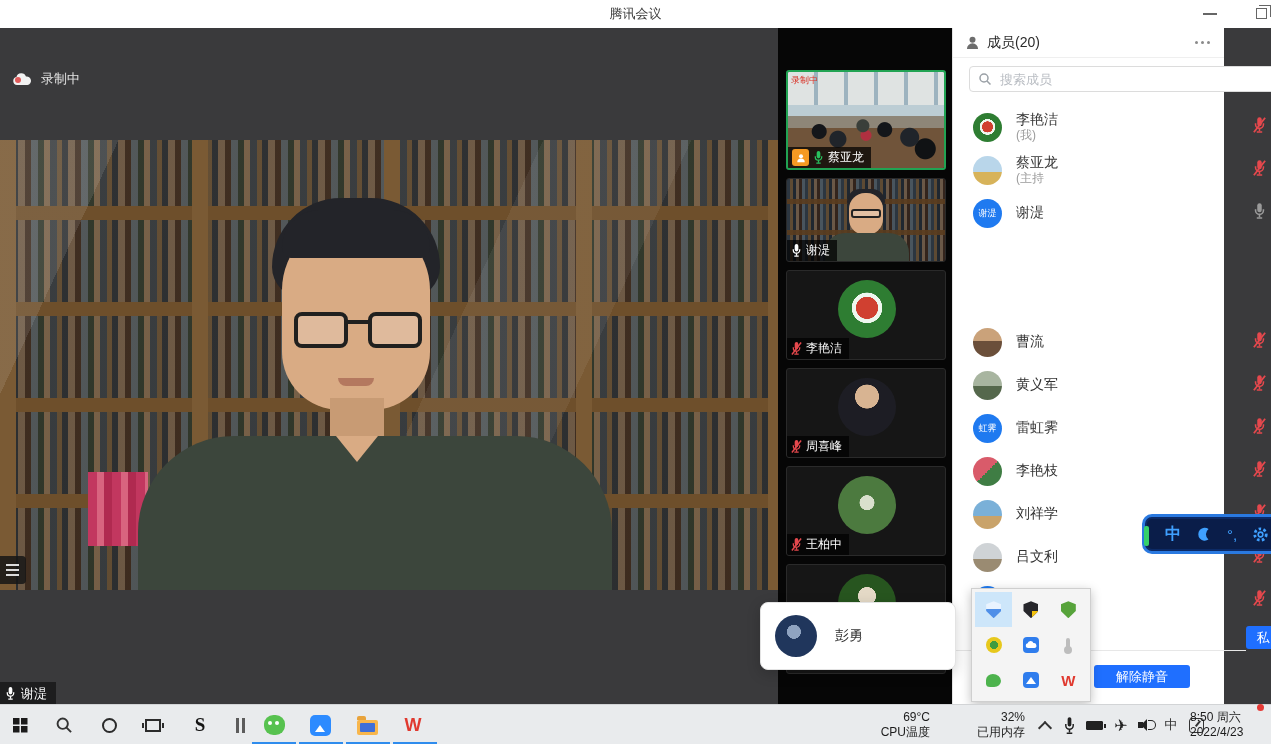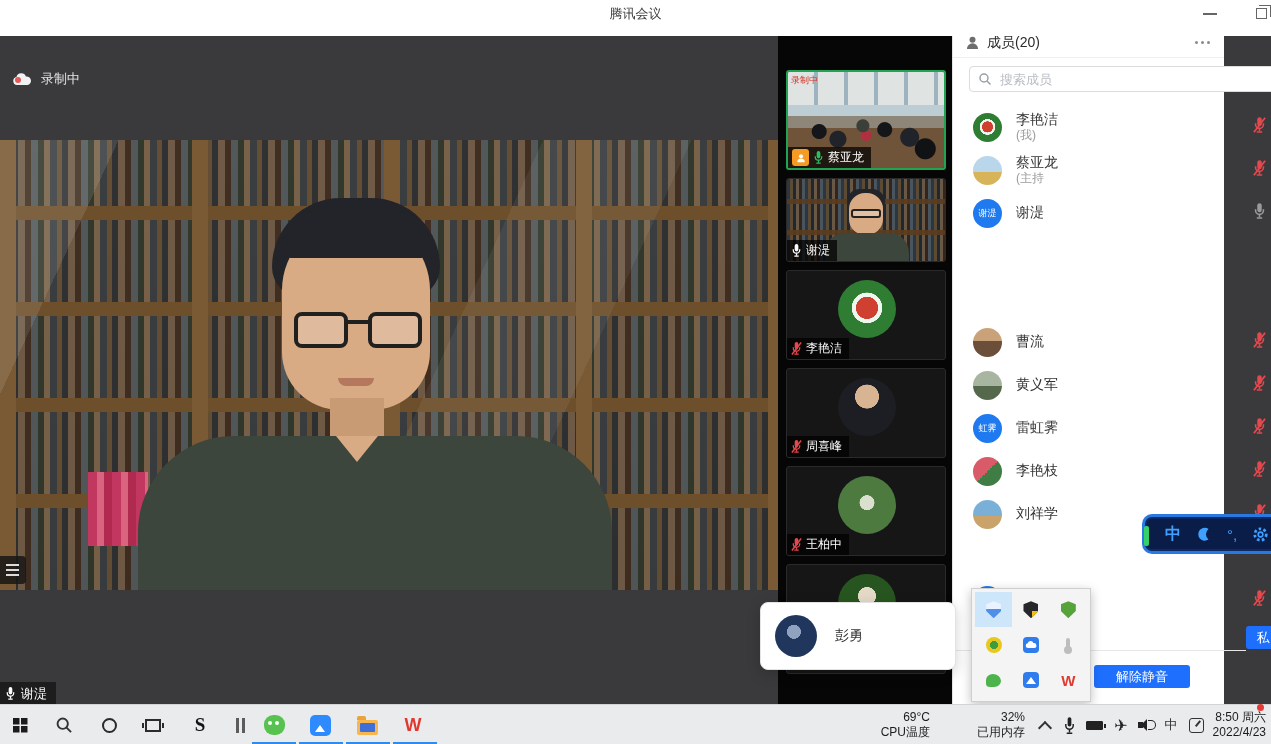--- a/index.html
+++ b/index.html
@@ -1,21 +1,21 @@
 <!DOCTYPE html>
 <html><head>
 <meta charset="utf-8">
 <style>
   html,body{margin:0;padding:0;}
   *{box-sizing:border-box;}
   .screen{position:relative;width:1271px;height:744px;overflow:hidden;
     font-family:"Liberation Sans","DejaVu Sans",sans-serif;background:#3a3a3c;color:#222;}
 
   
-  .titlebar{position:absolute;left:0;top:0;width:1271px;height:36px;background:#ffffff;z-index:3;}
+  .titlebar{position:absolute;left:0;top:0;width:1271px;height:28px;background:#ffffff;z-index:3;}
   .titlebar .tb-title{position:absolute;left:0;right:0;top:0;height:28px;line-height:28px;text-align:center;
     font-size:13px;color:#3a3a3a;}
   .win-min{position:absolute;left:1203px;top:13px;width:14px;height:2px;background:#666;}
   .win-restore{position:absolute;left:1256px;top:8px;width:11px;height:11px;border:1.5px solid #666;background:#fff;}
   .win-restore::before{content:"";position:absolute;left:2px;top:-4px;width:11px;height:11px;border:1.5px solid #666;border-bottom:none;border-left:none;}
 
   
   .stage{position:absolute;left:0;top:28px;width:778px;height:676px;background:#3a3a3c;overflow:hidden;}
   .rec-badge{position:absolute;left:12px;top:42px;display:flex;align-items:center;gap:9px;color:#e3e3e3;font-size:13px;}
   .cloud-ic{position:relative;width:20px;height:14px;}
@@ -181,21 +181,21 @@
   .folder::after{content:"";position:absolute;left:3px;top:3px;width:15px;height:9px;background:#3f6fd8;border-radius:1px;}
   .wps{font-weight:bold;font-size:18px;color:#e0392f;}
   .runline{position:absolute;top:37px;height:3px;width:44px;background:#2f8ced;}
   .tray-txt{position:absolute;top:5px;text-align:right;font-size:12px;line-height:15px;color:#1c1c1c;}
   .chev{width:10px;height:10px;border-left:2px solid #333;border-top:2px solid #333;transform:rotate(45deg);margin-top:5px;}
   .batt{width:17px;height:9px;border:1.5px solid #222;border-radius:1px;position:relative;background:#222;}
   .batt::after{content:"";position:absolute;right:-4px;top:2px;width:2px;height:4px;background:#222;}
   .ime-tray{font-size:13px;color:#333;}
   .action-ic{width:15px;height:15px;border:1.7px solid #333;border-radius:3px;position:relative;}
   .action-ic::after{content:"";position:absolute;left:7px;top:1px;width:1.7px;height:7px;background:#333;transform:rotate(40deg);}
-  .clock{position:absolute;left:1190px;top:5px;width:76px;text-align:right;font-size:12px;line-height:15px;color:#1c1c1c;}
+  .clock{position:absolute;left:1190px;top:5px;width:76px;text-align:left;font-size:12px;line-height:15px;color:#1c1c1c;}
   .red-dot{position:absolute;left:1257px;top:704px;width:7px;height:7px;border-radius:50%;background:#e53935;z-index:11;}
   .spk{width:14px;height:12px;position:relative;}
   .spk::before{content:"";position:absolute;left:0;top:3px;width:5px;height:6px;background:#222;}
   .spk::after{content:"";position:absolute;left:3px;top:0;border-top:6px solid transparent;border-bottom:6px solid transparent;border-right:6px solid #222;}
   .spk i{position:absolute;left:10px;top:1px;width:8px;height:10px;border:1.6px solid #222;border-left:none;border-radius:0 8px 8px 0;}
 </style>
 </head>
 <body>
 
 <svg width="0" height="0" style="position:absolute">
@@ -446,20 +446,29 @@
     </div>
     <div class="mrow" style="top:465px">
       <span class="mav av9"></span>
       <span class="mname">
           <b>刘祥学</b>
         </span>
       <span class="mmic"><svg width="15" height="18" viewBox="0 0 12 16" style="color:#e5484d">
             <use href="#ic-mic-muted"></use>
           </svg></span>
     </div>
+    <div class="mrow" style="top:508px">
+      <span class="mav av10"></span>
+      <span class="mname">
+          <b>吕文利</b>
+        </span>
+      <span class="mmic"><svg width="15" height="18" viewBox="0 0 12 16" style="color:#e5484d">
+            <use href="#ic-mic-muted"></use>
+          </svg></span>
+    </div>
     <div class="mrow" style="top:551px">
       <span class="mav av-blue"></span>
       <span class="mname">
           <b></b>
         </span>
       <span class="mmic"><svg width="15" height="18" viewBox="0 0 12 16" style="color:#e5484d">
             <use href="#ic-mic-muted"></use>
           </svg></span>
     </div>
 

